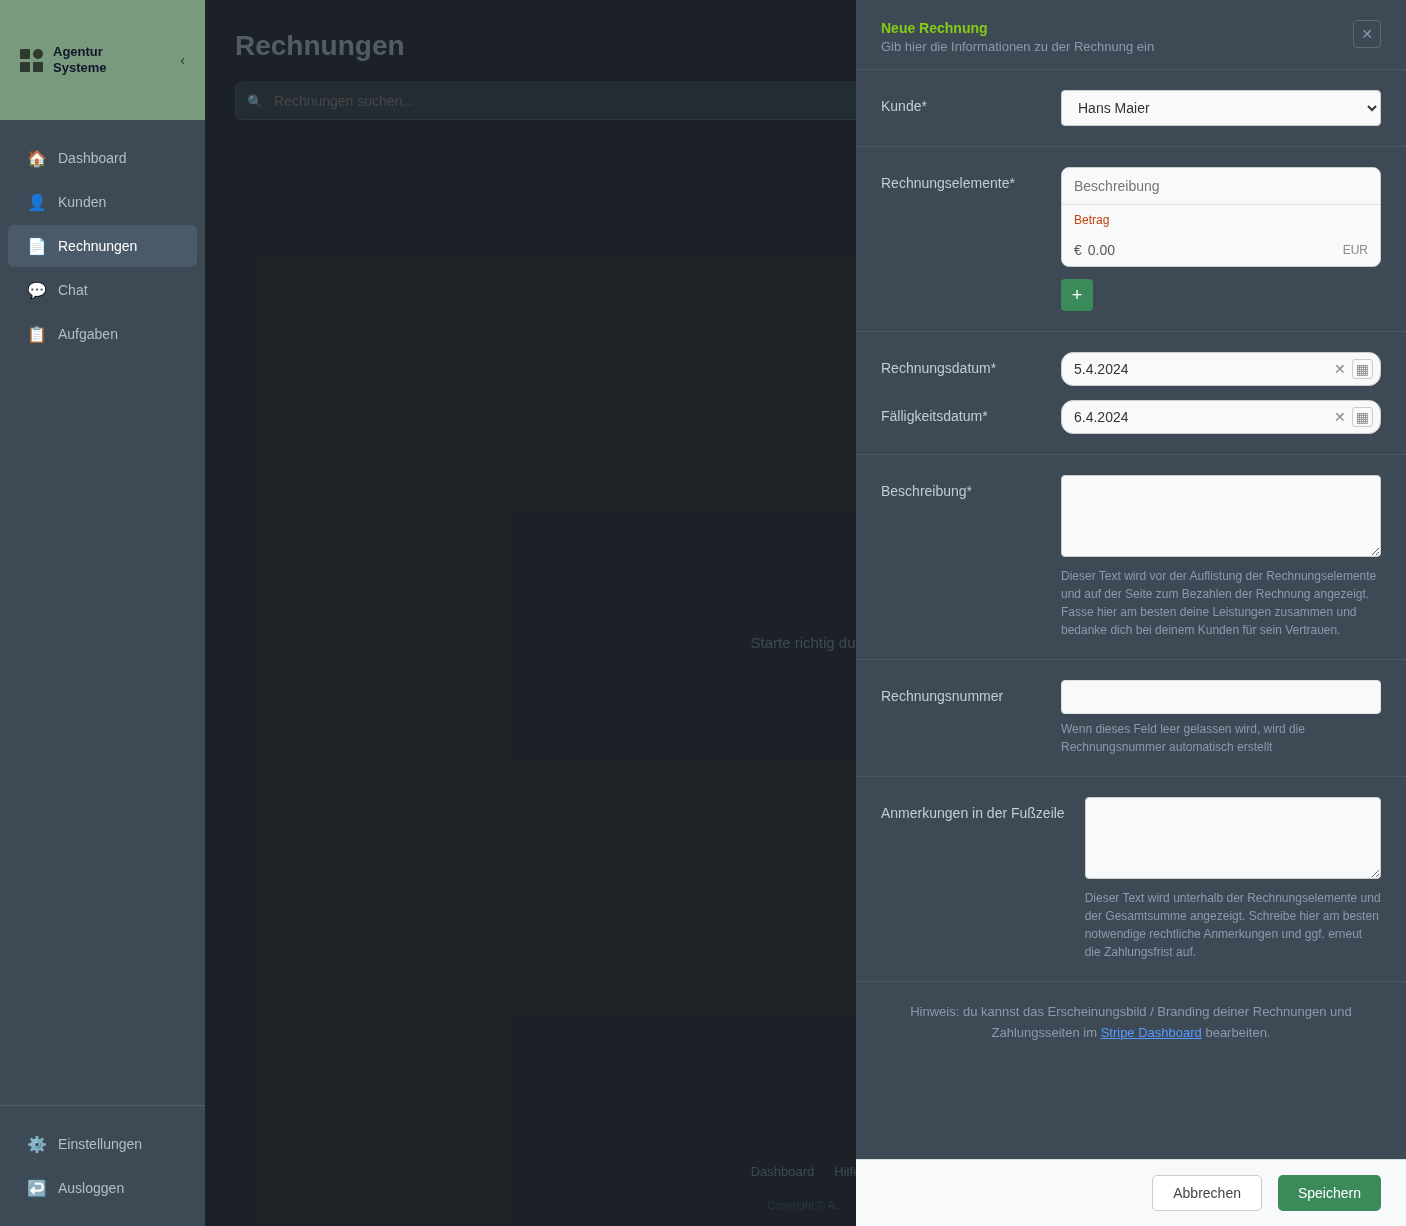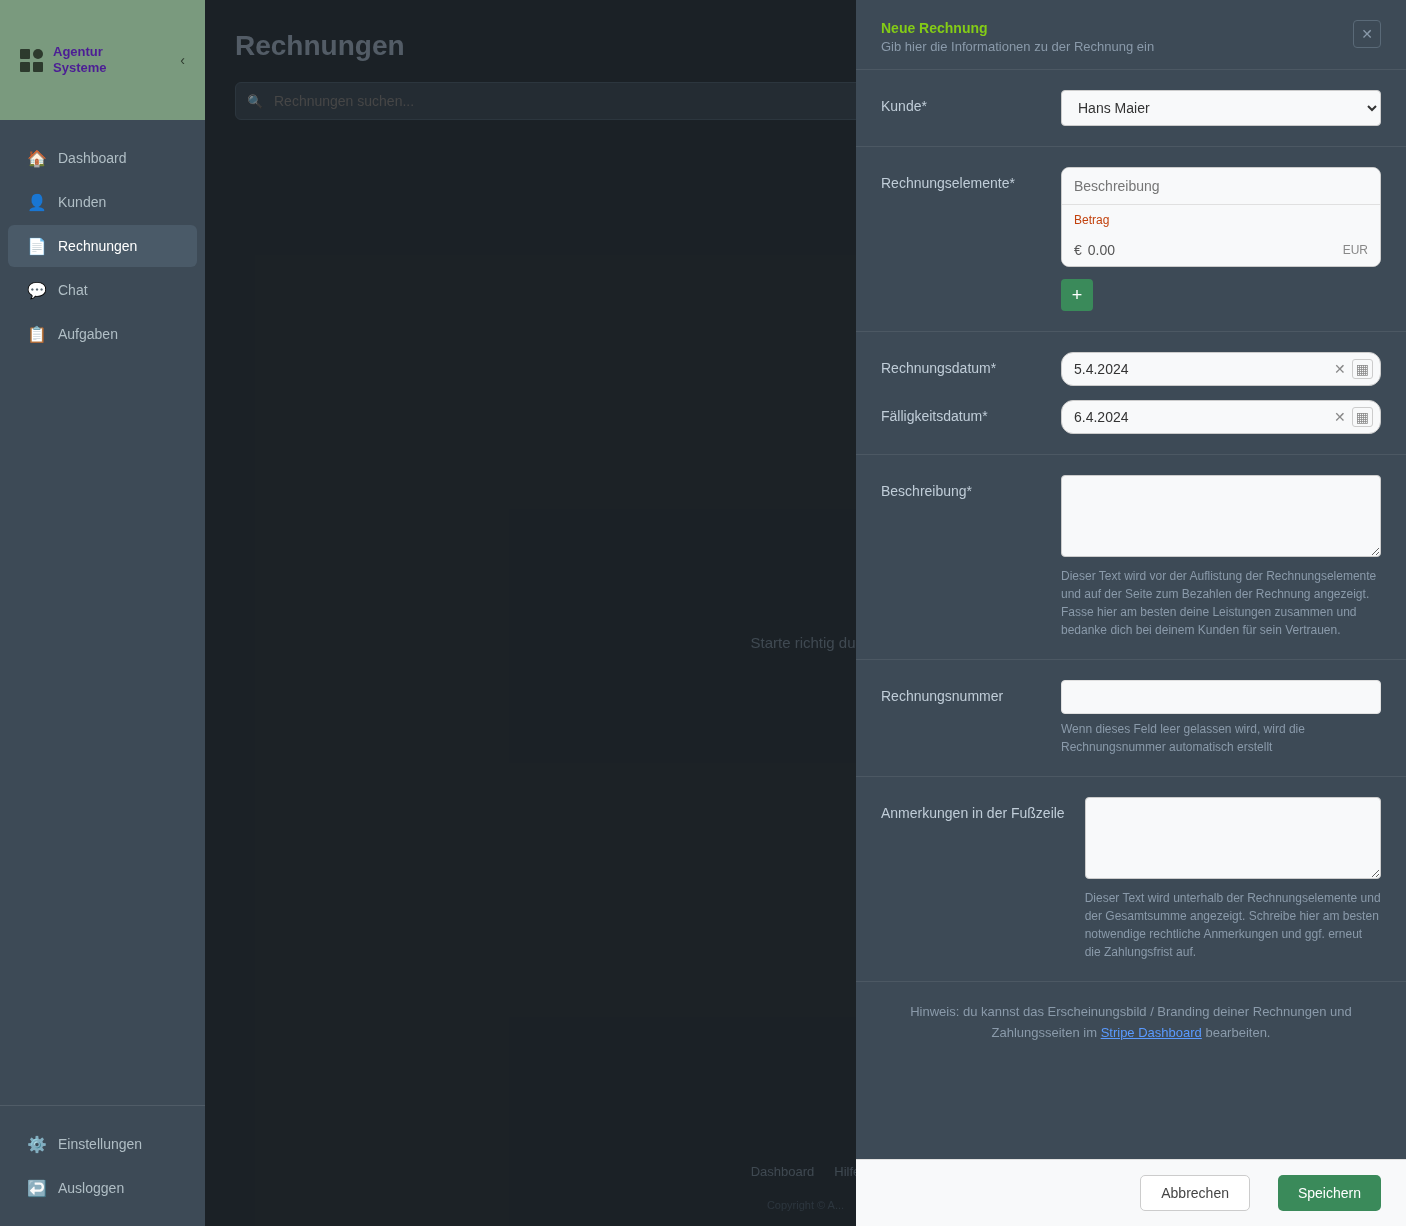--- a/index.html
+++ b/index.html
@@ -36,21 +36,21 @@
       width: 10px;
       height: 10px;
       background: #2d3a2d;
       border-radius: 1px;
     }
     .logo-icon span:nth-child(1) { background: #2d3a2d; }
     .logo-icon span:nth-child(2) { background: #2d3a2d; border-radius: 50%; }
     .logo-icon span:nth-child(3) { background: #2d3a2d; }
     .logo-icon span:nth-child(4) { background: #2d3a2d; }
     .logo-text {
-      color: #4c1d95;
+      color: #0f172a;
       font-size: 13px;
       font-weight: 700;
       line-height: 1.2;
     }
     .collapse-btn {
       color: #2d3a2d;
       cursor: pointer;
       font-size: 14px;
     }
     .sidebar-nav {
@@ -376,21 +376,21 @@
 
     
     .modal-footer {
       position: sticky;
       bottom: 0;
       background: #f8f9fa;
       border-top: 1px solid #e0e0e0;
       padding: 15px 25px;
       display: flex;
       justify-content: flex-end;
-      gap: 28px;
+      gap: 16px;
     }
     .btn-cancel {
       padding: 9px 20px;
       background: #fff;
       border: 1px solid #ccc;
       border-radius: 5px;
       font-size: 14px;
       color: #444;
       cursor: pointer;
     }

